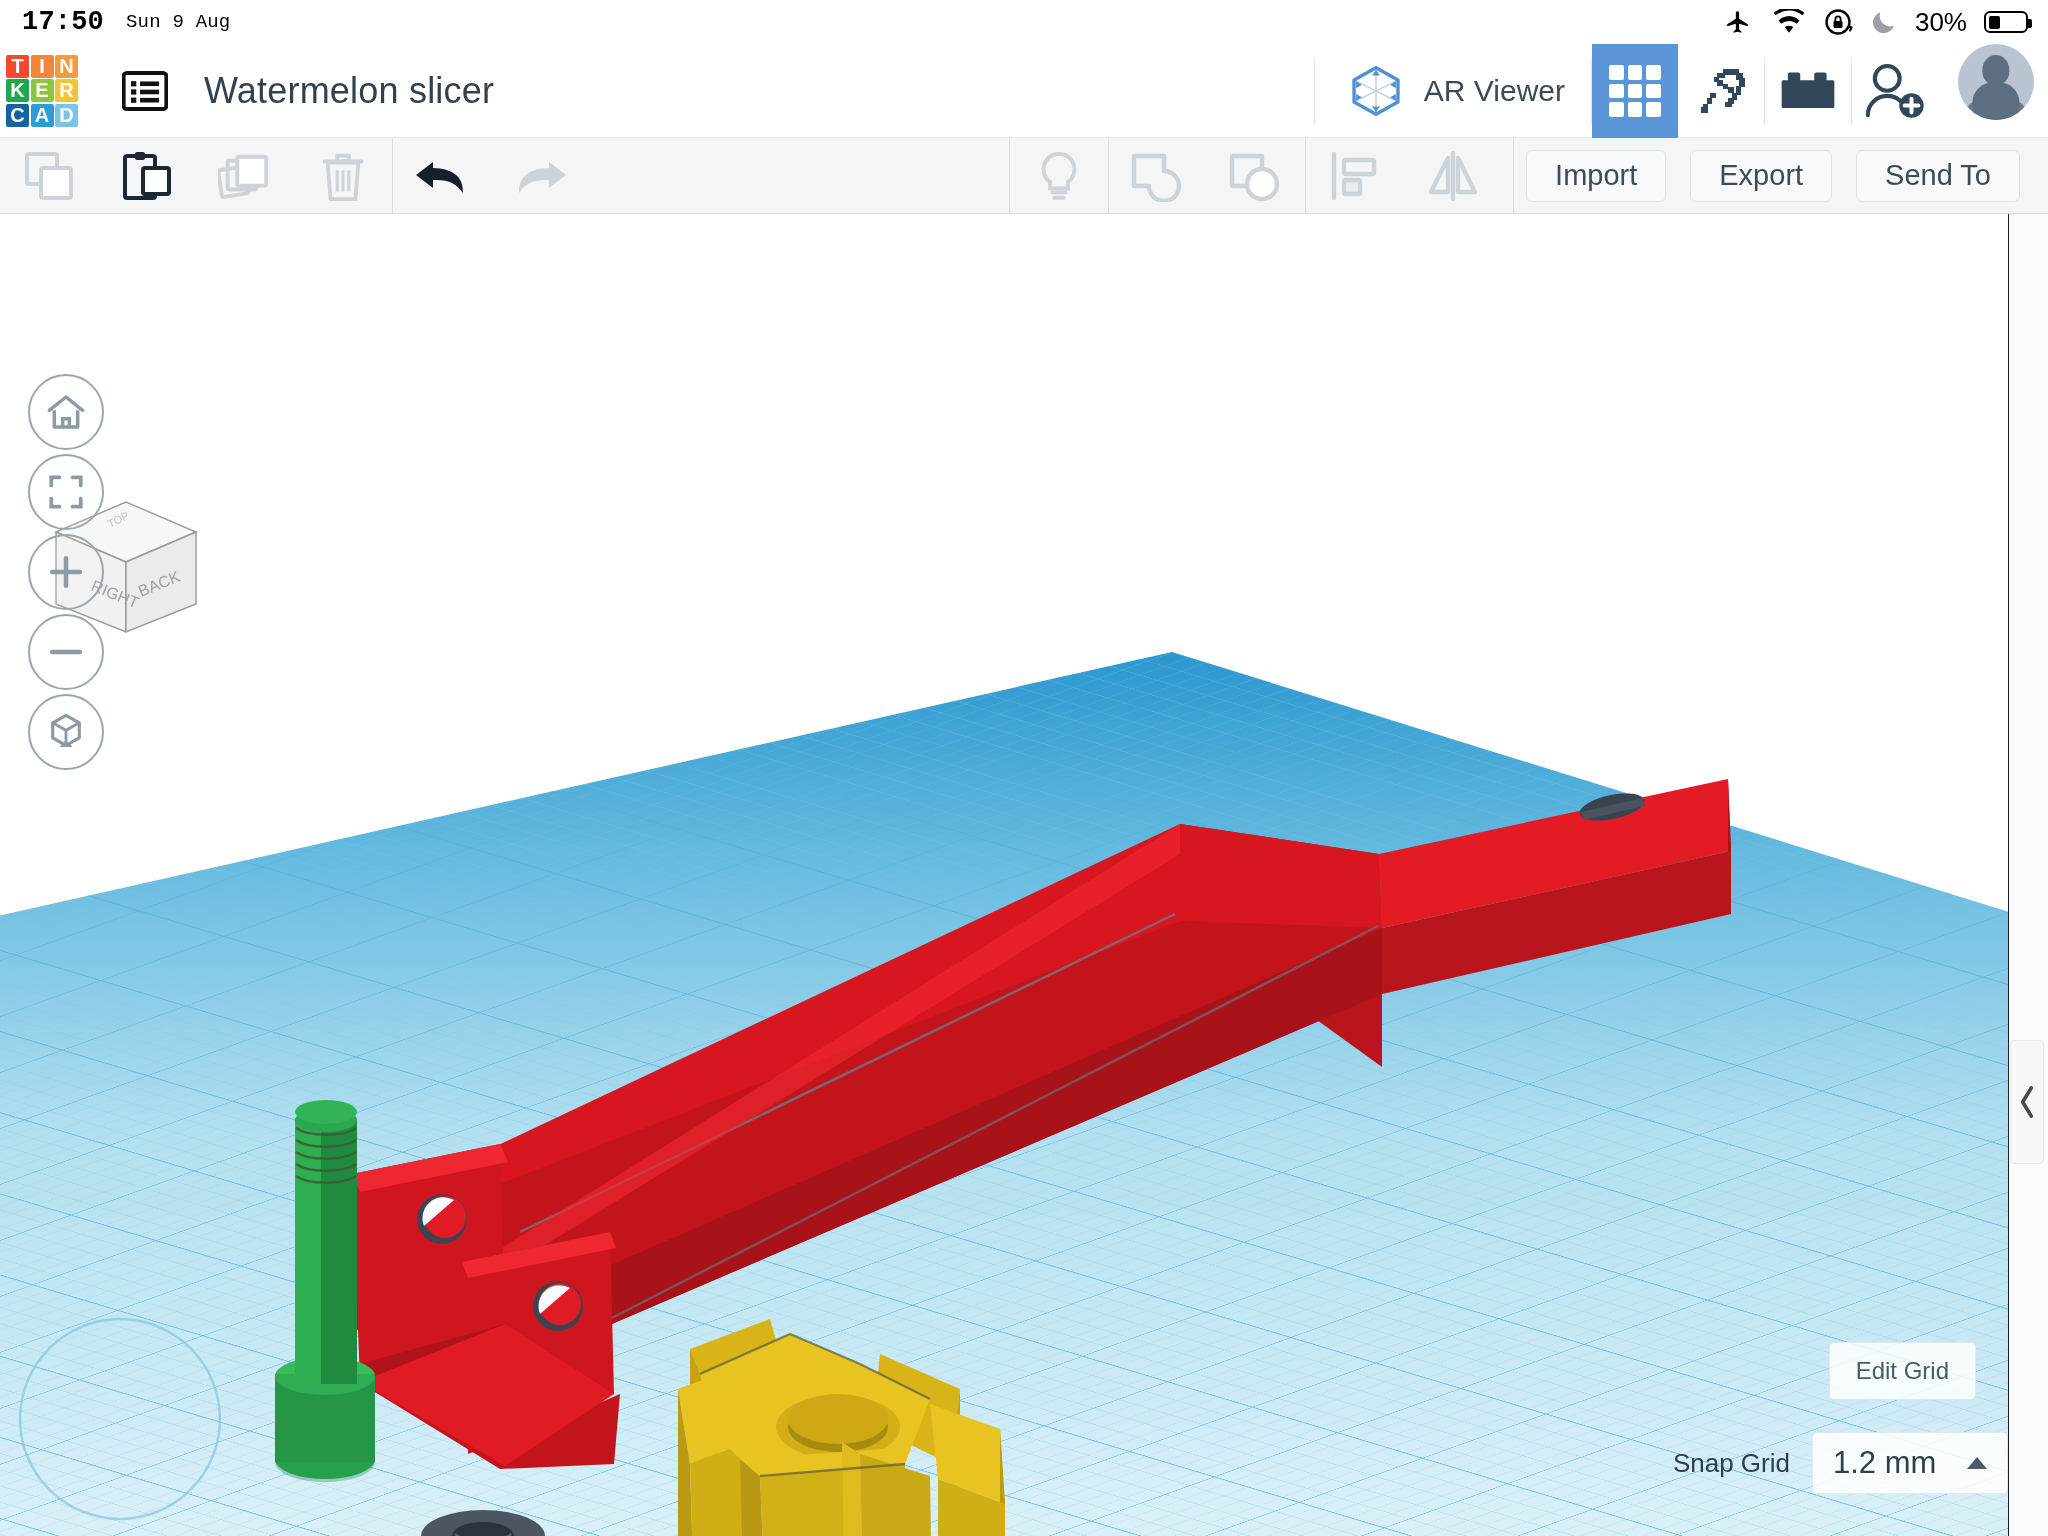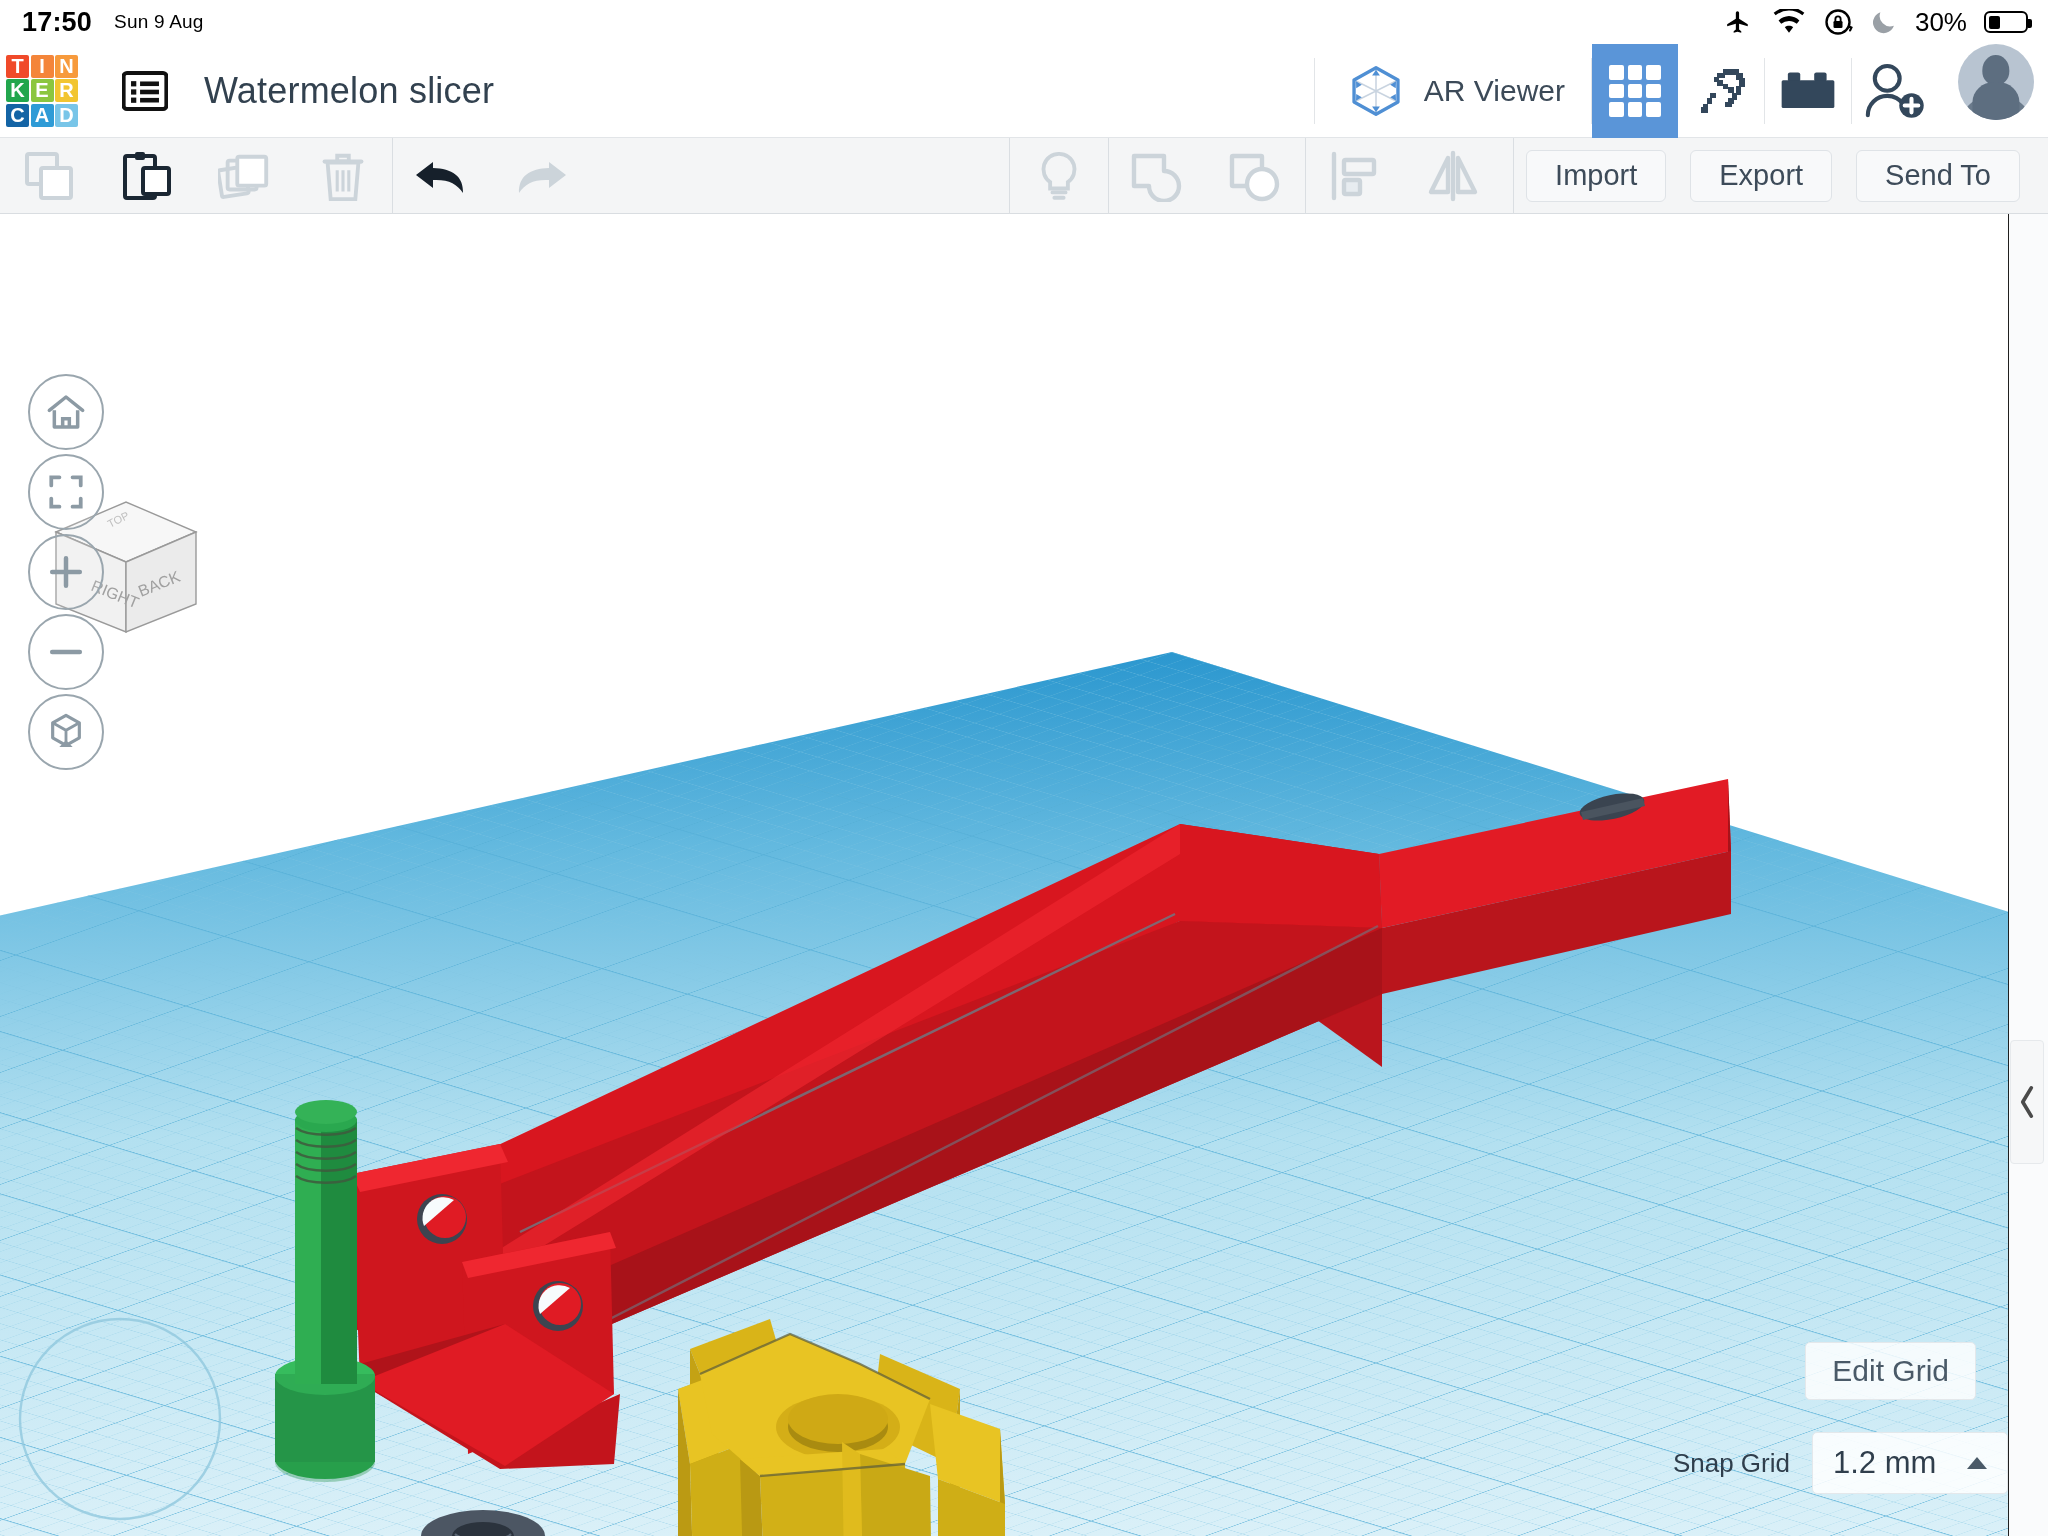--- a/index.html
+++ b/index.html
@@ -2,21 +2,21 @@
 <html><head>
 <meta charset="utf-8">
 <style>
   * { margin:0; padding:0; box-sizing:border-box; }
   html,body { width:2048px; height:1536px; overflow:hidden; background:#fff;
               font-family:"Liberation Sans", sans-serif; }
 
   
   .statusbar { height:44px; width:100%; background:#fff; display:flex;
                align-items:center; padding:0 22px; position:relative; }
-  .sb-left { display:flex; align-items:center; gap:22px; }
+  .sb-left { display:flex; align-items:center; gap:22px;font-family:Liberation Mono, monospace; }
   .sb-time { font-size:27px; font-weight:600; color:#000; letter-spacing:.2px; }
   .sb-date { font-size:19px; font-weight:500; color:#000; letter-spacing:.2px; }
   .sb-right { position:absolute; right:20px; top:0; height:44px;
               display:flex; align-items:center; gap:17px; }
   .sb-pct { font-size:26px; font-weight:500; color:#000; }
   .batt { width:44px; height:22px; border:2.5px solid #000; border-radius:6px;
           position:relative; display:flex; align-items:center; padding:2.5px; }
   .batt:after { content:""; position:absolute; right:-6px; top:6px; width:4px;
                 height:9px; background:#000; border-radius:0 2px 2px 0; }
   .batt i { display:block; height:100%; width:32%; background:#000; border-radius:2px; }
@@ -77,21 +77,21 @@
   .viewcube { position:absolute; left:38px; top:278px; width:176px; height:152px;
               cursor:pointer; }
   .navbtn { position:absolute; left:28px; width:76px; height:76px; border-radius:50%;
             border:2px solid #9aa6ae; display:flex; align-items:center;
             justify-content:center; cursor:pointer; background:rgba(255,255,255,.12); }
 
   
   .editgrid { position:absolute; right:72px; bottom:136px; height:58px;
               padding:8px 26px; background:rgba(255,255,255,.82);
               border:1px solid #e4e8eb; border-radius:5px; display:flex;
-              align-items:center; font-size:30px; color:#4a5a68; cursor:pointer; }
+              align-items:center; font-size:24px; color:#4a5a68; cursor:pointer; }
   .snaprow { position:absolute; right:40px; bottom:42px; display:flex;
              align-items:center; gap:22px; }
   .snaplabel { font-size:26px; color:#2f3e4c; }
   .snapsel { height:62px; min-width:196px; padding:0 20px;
              background:rgba(255,255,255,.85); border:1px solid #e4e8eb;
              border-radius:5px; display:flex; align-items:center;
              justify-content:space-between; gap:22px; font-size:31px;
              color:#2f3e4c; cursor:pointer; }
   .caret-up { width:0;height:0;border-left:10px solid transparent;
               border-right:10px solid transparent;border-bottom:12px solid #4a5a68; }

